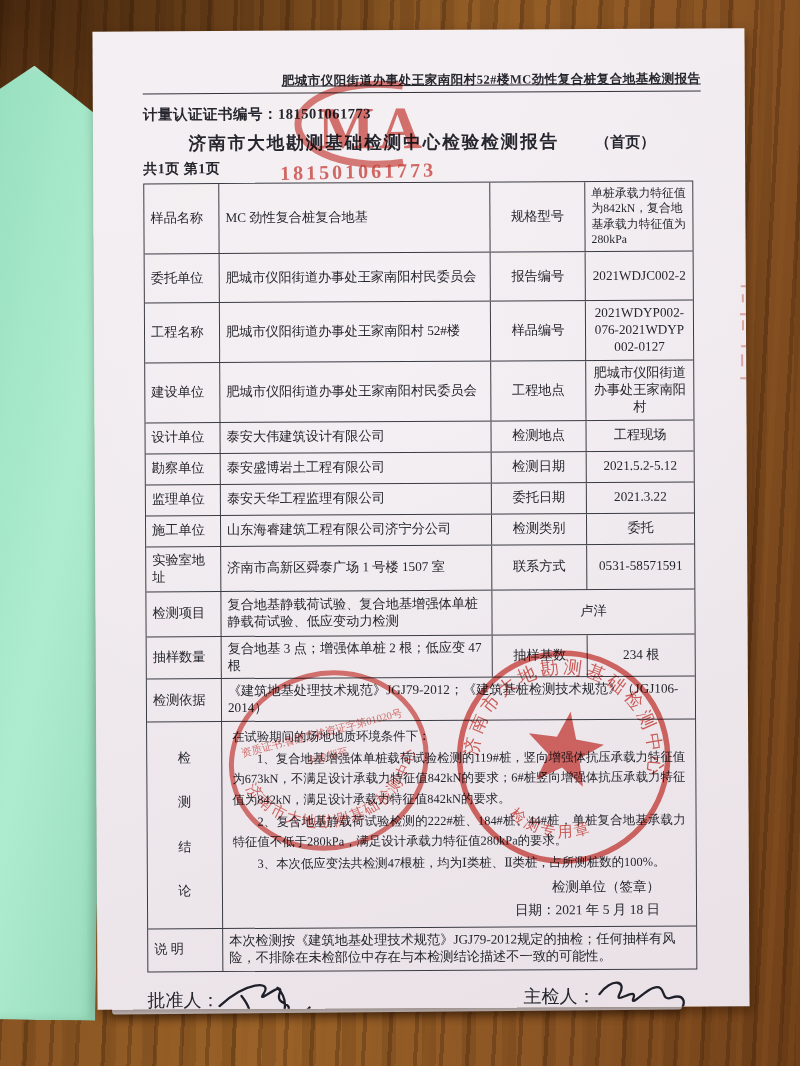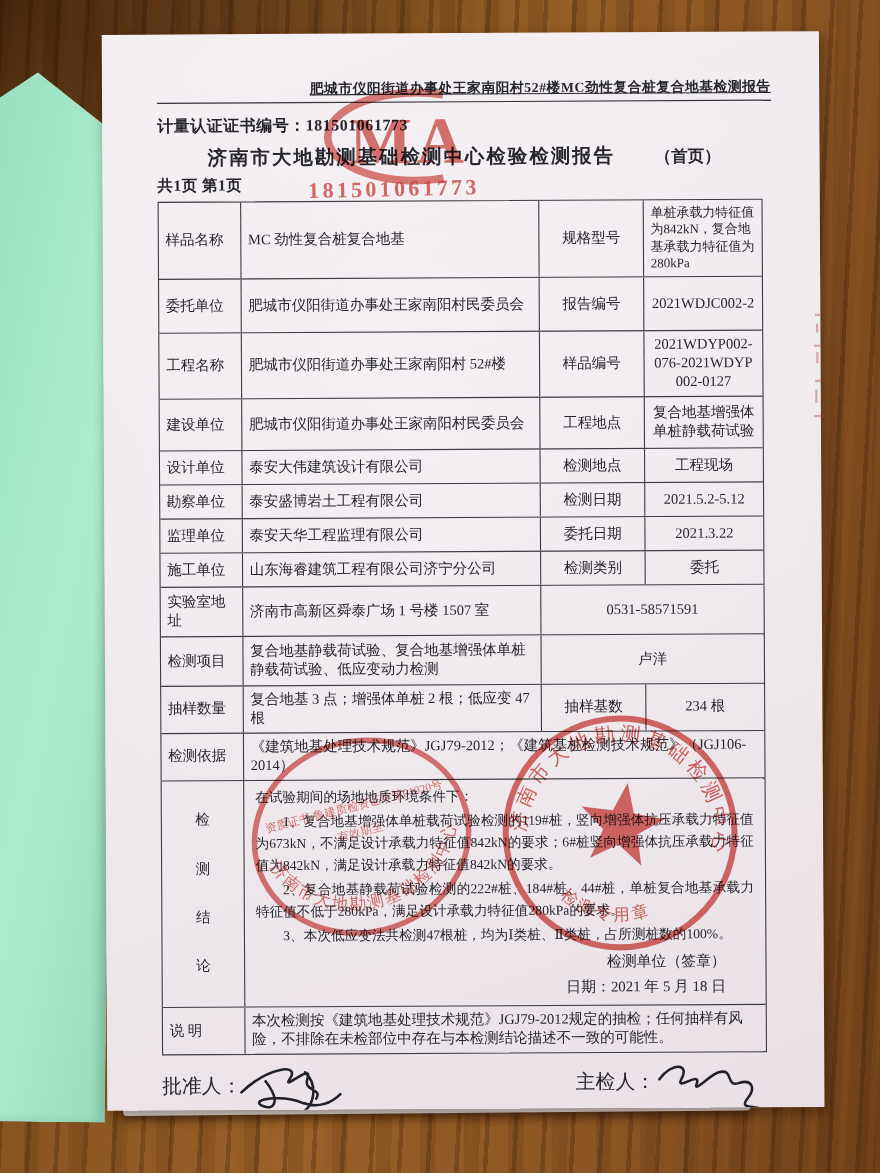--- a/index.html
+++ b/index.html
@@ -117,21 +117,21 @@
       <div class="t-row r2">
         <div class="cell c1">工程名称</div>
         <div class="cell c2">肥城市仪阳街道办事处王家南阳村 52#楼</div>
         <div class="cell c3">样品编号</div>
         <div class="cell c4">2021WDYP002-076-2021WDYP002-0127</div>
       </div>
       <div class="t-row r3">
         <div class="cell c1">建设单位</div>
         <div class="cell c2">肥城市仪阳街道办事处王家南阳村民委员会</div>
         <div class="cell c3">工程地点</div>
-        <div class="cell c4">复合地基增强体单桩静载荷试验</div>
+        <div class="cell c4">肥城市仪阳街道办事处王家南阳村</div>
       </div>
       <div class="t-row r4">
         <div class="cell c1">设计单位</div>
         <div class="cell c2">泰安大伟建筑设计有限公司</div>
         <div class="cell c3">检测地点</div>
         <div class="cell c4">工程现场</div>
       </div>
       <div class="t-row r5">
         <div class="cell c1">勘察单位</div>
         <div class="cell c2">泰安盛博岩土工程有限公司</div>
@@ -146,20 +146,21 @@
       </div>
       <div class="t-row r7">
         <div class="cell c1">施工单位</div>
         <div class="cell c2">山东海睿建筑工程有限公司济宁分公司</div>
         <div class="cell c3">检测类别</div>
         <div class="cell c4">委托</div>
       </div>
       <div class="t-row r8">
         <div class="cell c1">实验室地址</div>
         <div class="cell c2">济南市高新区舜泰广场 1 号楼 1507 室</div>
+        <div class="cell c3">联系方式</div>
         <div class="cell c4">0531-58571591</div>
       </div>
       <div class="t-row r9">
         <div class="cell c1">检测项目</div>
         <div class="cell c2">复合地基静载荷试验、复合地基增强体单桩静载荷试验、低应变动力检测</div>
         <div class="cell c4">卢洋</div>
       </div>
       <div class="t-row r10">
         <div class="cell c1">抽样数量</div>
         <div class="cell c2">复合地基 3 点；增强体单桩 2 根；低应变 47 根</div>

